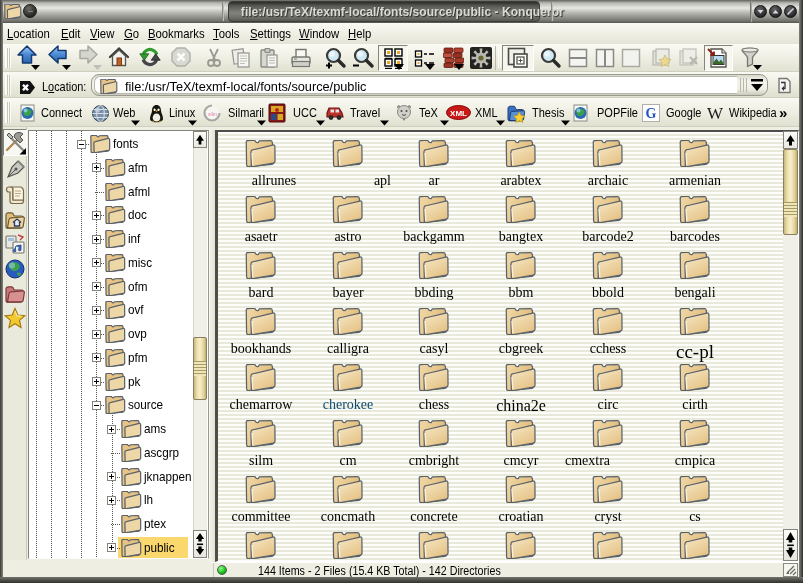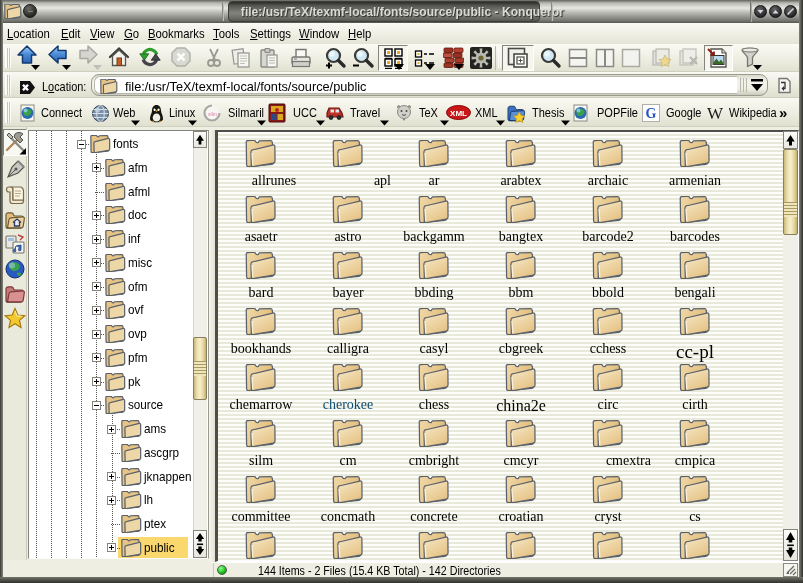--- a/index.html
+++ b/index.html
@@ -830,21 +830,21 @@
 <path d="M1.2,1.9 C1.2,1.0 1.8,0.45 2.7,0.42 L9.2,0.05 L10.9,2.25 L12.7,2.4 L13.9,0.8 L24.5,0.55 C25.7,0.53 26.35,1.1 26.45,2.3 L27.9,20.5 C28.0,21.8 27.5,23.2 26.3,23.6 L3.4,25.7 C2.2,25.75 1.6,25.1 1.55,23.9 Z" fill="url(#gfb)" stroke="#5a616a" stroke-width="1.2"></path>
 <path d="M5.75,11.3 C5.9,10.1 6.6,9.45 7.85,9.35 L26.9,4.8 C28.2,4.55 28.9,5.15 28.95,6.4 L29.1,20.2 C29.12,21.45 28.5,22.15 27.3,22.3 L8.1,25.65 C6.9,25.8 6.15,25.25 6.08,24.05 Z" fill="url(#gff)" stroke="#5a616a" stroke-width="1.2"></path>
 <path d="M6.8,12.5 L7.6,24.3" stroke="#faf1dc" stroke-width="1.2" fill="none"></path>
 </svg>
     <div class="abs" style="left:265px;top:322px;width:86px;text-align:center;font-family:'Liberation Serif',serif;font-size:14px;color:#000;">cmcyr</div>
     <svg class="abs" style="left:379px;top:289px" width="32" height="27" viewBox="0 0 31 26">
 <path d="M1.2,1.9 C1.2,1.0 1.8,0.45 2.7,0.42 L9.2,0.05 L10.9,2.25 L12.7,2.4 L13.9,0.8 L24.5,0.55 C25.7,0.53 26.35,1.1 26.45,2.3 L27.9,20.5 C28.0,21.8 27.5,23.2 26.3,23.6 L3.4,25.7 C2.2,25.75 1.6,25.1 1.55,23.9 Z" fill="url(#gfb)" stroke="#5a616a" stroke-width="1.2"></path>
 <path d="M5.75,11.3 C5.9,10.1 6.6,9.45 7.85,9.35 L26.9,4.8 C28.2,4.55 28.9,5.15 28.95,6.4 L29.1,20.2 C29.12,21.45 28.5,22.15 27.3,22.3 L8.1,25.65 C6.9,25.8 6.15,25.25 6.08,24.05 Z" fill="url(#gff)" stroke="#5a616a" stroke-width="1.2"></path>
 <path d="M6.8,12.5 L7.6,24.3" stroke="#faf1dc" stroke-width="1.2" fill="none"></path>
 </svg>
-    <div class="abs" style="left:352px;top:322px;width:86px;text-align:right;font-family:'Liberation Serif',serif;font-size:14px;color:#000;">cmextra</div>
+    <div class="abs" style="left:352px;top:322px;width:86px;text-align:left;font-family:'Liberation Serif',serif;font-size:14px;color:#000;">cmextra</div>
     <svg class="abs" style="left:466px;top:289px" width="32" height="27" viewBox="0 0 31 26">
 <path d="M1.2,1.9 C1.2,1.0 1.8,0.45 2.7,0.42 L9.2,0.05 L10.9,2.25 L12.7,2.4 L13.9,0.8 L24.5,0.55 C25.7,0.53 26.35,1.1 26.45,2.3 L27.9,20.5 C28.0,21.8 27.5,23.2 26.3,23.6 L3.4,25.7 C2.2,25.75 1.6,25.1 1.55,23.9 Z" fill="url(#gfb)" stroke="#5a616a" stroke-width="1.2"></path>
 <path d="M5.75,11.3 C5.9,10.1 6.6,9.45 7.85,9.35 L26.9,4.8 C28.2,4.55 28.9,5.15 28.95,6.4 L29.1,20.2 C29.12,21.45 28.5,22.15 27.3,22.3 L8.1,25.65 C6.9,25.8 6.15,25.25 6.08,24.05 Z" fill="url(#gff)" stroke="#5a616a" stroke-width="1.2"></path>
 <path d="M6.8,12.5 L7.6,24.3" stroke="#faf1dc" stroke-width="1.2" fill="none"></path>
 </svg>
     <div class="abs" style="left:439px;top:322px;width:86px;text-align:center;font-family:'Liberation Serif',serif;font-size:14px;color:#000;">cmpica</div>
     <svg class="abs" style="left:32px;top:345px" width="32" height="27" viewBox="0 0 31 26">
 <path d="M1.2,1.9 C1.2,1.0 1.8,0.45 2.7,0.42 L9.2,0.05 L10.9,2.25 L12.7,2.4 L13.9,0.8 L24.5,0.55 C25.7,0.53 26.35,1.1 26.45,2.3 L27.9,20.5 C28.0,21.8 27.5,23.2 26.3,23.6 L3.4,25.7 C2.2,25.75 1.6,25.1 1.55,23.9 Z" fill="url(#gfb)" stroke="#5a616a" stroke-width="1.2"></path>
 <path d="M5.75,11.3 C5.9,10.1 6.6,9.45 7.85,9.35 L26.9,4.8 C28.2,4.55 28.9,5.15 28.95,6.4 L29.1,20.2 C29.12,21.45 28.5,22.15 27.3,22.3 L8.1,25.65 C6.9,25.8 6.15,25.25 6.08,24.05 Z" fill="url(#gff)" stroke="#5a616a" stroke-width="1.2"></path>
 <path d="M6.8,12.5 L7.6,24.3" stroke="#faf1dc" stroke-width="1.2" fill="none"></path>

